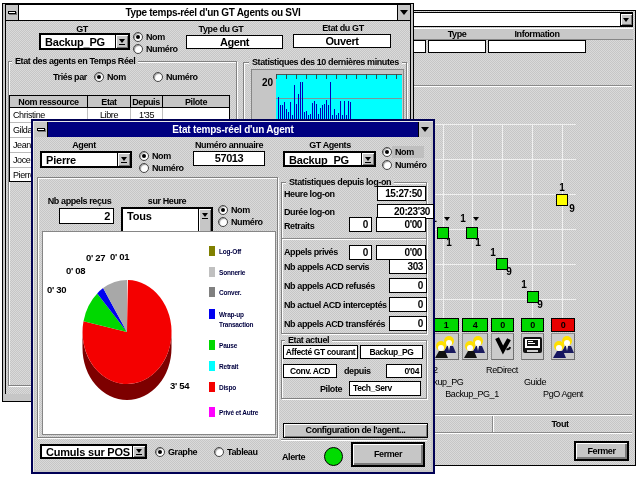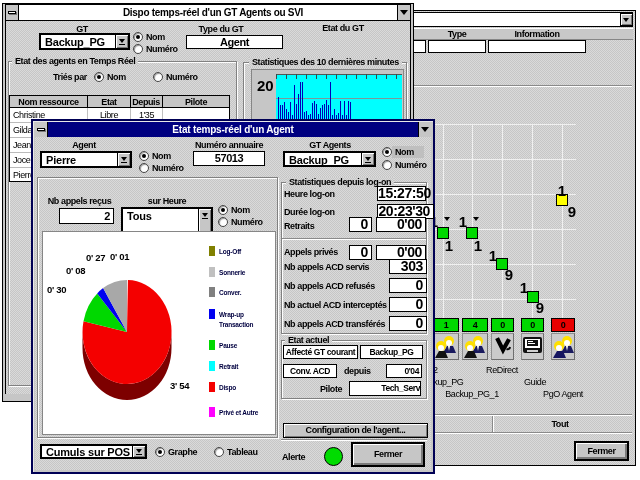--- a/index.html
+++ b/index.html
@@ -1,37 +1,37 @@
 <!DOCTYPE html>
 <html><head><meta charset="utf-8"><style>
 *{margin:0;padding:0;box-sizing:border-box}
 html,body{width:640px;height:480px;overflow:hidden;background:#fff}
 body{font-family:"Liberation Sans",sans-serif;font-weight:bold;font-size:9px;letter-spacing:-0.4px;color:#000}
 .a{position:absolute;white-space:nowrap}
 .c{text-align:center}
 .n{font-weight:normal}
 .dz{background:repeating-conic-gradient(#dadada 0% 25%,#c6c6c6 0% 50%) 0 0/2px 2px}
-.ed{background:#fff;border:1px solid #000;line-height:12px;font-size:14px}
+.ed{background:#fff;border:1px solid #000;line-height:12px;font-size:10px}
 .er{text-align:right;padding-right:3px}
 .cb{background:#fff;border:2px solid #000}
 .ct{position:absolute;left:4px;top:1px;line-height:12px;white-space:nowrap;font-size:11px;letter-spacing:-0.2px}
 .ca{position:absolute;right:0;top:0;bottom:0;width:13px;background:#c6c6c6;border-left:1px solid #000;box-shadow:inset 1px 1px 0 #fff,inset -1px -1px 0 #777}
 .tri{position:absolute;left:3px;top:4px;width:0;height:0;border:3px solid transparent;border-top:4px solid #000}
 .tbr{position:absolute;left:3px;top:9px;width:6px;height:1px;background:#000}
 .rd{position:absolute;width:10px;height:10px;border-radius:50%;background:#fff;border:1px solid #444;box-shadow:inset 1px 1px 1px #999}
 .on::after{content:"";position:absolute;left:2px;top:2px;width:4px;height:4px;border-radius:50%;background:#000}
 .gb{border:1px solid #818181;box-shadow:inset 1px 1px 0 #fdfdfd,1px 1px 0 #fdfdfd}
 .gl{padding:0 3px;white-space:nowrap;line-height:10px}
 .btn{background:#c6c6c6;border:1px solid #000;box-shadow:inset 1px 1px 0 #fff,inset -1px -1px 0 #7b7b7b;text-align:center}
 .btnd{background:#c6c6c6;border:2px solid #000;box-shadow:inset 1px 1px 0 #fff,inset -2px -2px 0 #7b7b7b;text-align:center}
 .wb{background:#fff;border:1px solid #000;text-align:center;line-height:12px;white-space:nowrap;overflow:hidden;font-size:8.5px}
 .gv{height:2px;border-top:1px solid #8a8a8a;border-bottom:1px solid #fff}
 .gr{background:#f0f0f0}
 .sq{border:1px solid #000}
-.num{font-size:15px;letter-spacing:0;text-align:center}
+.num{font-size:10px;letter-spacing:0;text-align:center}
 .lb{font-weight:normal;white-space:nowrap}
 .ic{background:#cbcbcb;border:1px solid #8f8f8f;border-right-color:#6f6f6f;border-bottom-color:#6f6f6f}
 </style></head><body>
 
 <div class="a" style="left:0;top:0;width:640px;height:480px;z-index:1">
 <div class="a dz" style="left:406px;top:10px;width:230px;height:456px;border:1px solid #000"></div>
 <div class="a ed" style="left:409px;top:12px;width:224px;height:15px"></div>
 <div class="a" style="left:620px;top:13px;width:13px;height:13px;background:#c6c6c6;border:1px solid #000;box-shadow:inset 1px 1px 0 #fff,inset -1px -1px 0 #777">
       <i class="tri" style="left:2px;top:4px"></i>
     </div>
@@ -135,21 +135,21 @@
 <div class="a" style="left:492px;top:416px;width:2px;height:16px;border-left:1px solid #8a8a8a;border-right:1px solid #fff"></div>
 <div class="a c" style="left:530px;top:419px;width:60px">Tout</div>
 <div class="a gv" style="left:410px;top:432px;width:222px"></div>
 <div class="a btnd" style="left:574px;top:441px;width:55px;height:20px;line-height:16px">Fermer</div>
 </div>
 
 <div class="a" style="left:0;top:0;width:640px;height:480px;z-index:2">
 <div class="a" style="left:2px;top:3px;width:412px;height:399px;border:1px solid #000;background:#c6c6c6"></div>
 <div class="a" style="left:5px;top:4px;width:406px;height:390px;border:1px solid #000"></div>
 <div class="a" style="left:6px;top:5px;width:404px;height:16px;background:#fff;border-bottom:1px solid #000"></div>
-<div class="a c" style="left:16px;top:5px;width:394px;height:15px;line-height:15px;font-size:10px;letter-spacing:-0.3px">Dispo temps-réel d'un GT Agents ou SVI</div>
+<div class="a c" style="left:16px;top:5px;width:394px;height:15px;line-height:15px;font-size:10px;letter-spacing:-0.3px">Type temps-réel d'un GT Agents ou SVI</div>
 <div class="a" style="left:6px;top:5px;width:13px;height:15px;background:#c6c6c6;border-right:1px solid #000">
       <span class="a" style="left:2px;top:6px;width:8px;height:3px;background:#fff;border:1px solid #000;box-shadow:1px 1px 0 #777"></span>
     </div>
 <div class="a" style="left:397px;top:5px;width:13px;height:15px;background:#c6c6c6;border-left:1px solid #000">
       <i class="a" style="left:2px;top:5px;width:0;height:0;border:4px solid transparent;border-top:5px solid #000"></i>
     </div>
 <div class="a dz" style="left:6px;top:21px;width:404px;height:373px"></div>
 <div class="a c" style="left:52px;top:24px;width:60px;height:10px;line-height:10px">GT</div>
 <div class="a cb" style="left:39px;top:33px;width:91px;height:17px">
       <span class="ct">Backup_PG</span>
@@ -158,20 +158,21 @@
         <i class="tbr"></i>
       </span>
     </div>
 <span class="a rd on" style="left:133px;top:32px"></span>
     <div class="a" style="left:146px;top:32px">Nom</div>
 <span class="a rd" style="left:133px;top:44px"></span>
     <div class="a" style="left:146px;top:44px">Numéro</div>
 <div class="a c" style="left:173px;top:24px;width:96px;height:10px;line-height:10px">Type du GT</div>
 <div class="a ed c" style="left:186px;top:35px;width:97px;height:14px;font-size:11px">Agent</div>
 <div class="a c" style="left:295px;top:23px;width:96px;height:10px;line-height:10px">Etat du GT</div>
+<div class="a ed c" style="left:293px;top:34px;width:98px;height:14px;font-size:11px">Ouvert</div>
 <div class="a gb" style="left:8px;top:61px;width:229px;height:325px"></div>
 <div class="a dz gl" style="left:12px;top:56px">Etat des agents en Temps Réel</div>
 <div class="a" style="left:53px;top:72px">Triés par</div>
 <span class="a rd on" style="left:94px;top:72px"></span>
     <div class="a" style="left:107px;top:72px">Nom</div>
 <span class="a rd" style="left:153px;top:72px"></span>
     <div class="a" style="left:166px;top:72px">Numéro</div>
 <div class="a" style="left:9px;top:95px;width:221px;height:87px;border:1px solid #000;background:#fff"></div>
 <div class="a" style="left:10px;top:96px;width:219px;height:12px;background:#c6c6c6;border-bottom:1px solid #000"></div>
 <div class="a c" style="left:10px;top:97px;width:77px;line-height:10px">Nom ressource</div>
@@ -329,19 +330,19 @@
 <div class="a" style="left:284px;top:319px">Nb appels ACD transférés</div>
 <div class="a ed er" style="left:389px;top:316px;width:38px;height:15px;line-height:13px">0</div>
 <div class="a gb" style="left:281px;top:340px;width:146px;height:59px"></div>
 <div class="a dz gl" style="left:285px;top:335px">Etat actuel</div>
 <div class="a wb" style="left:283px;top:345px;width:75px;height:14px">Affecté GT courant</div>
 <div class="a wb" style="left:360px;top:345px;width:63px;height:14px">Backup_PG</div>
 <div class="a wb" style="left:283px;top:364px;width:54px;height:14px">Conv. ACD</div>
 <div class="a" style="left:344px;top:366px">depuis</div>
 <div class="a wb" style="left:386px;top:364px;width:36px;height:14px;text-align:right;padding-right:2px">0'04</div>
 <div class="a" style="left:320px;top:384px">Pilote</div>
-<div class="a wb" style="left:349px;top:381px;width:72px;height:15px;text-align:right;padding-left:3px;line-height:13px">Tech_Serv</div>
+<div class="a wb" style="left:349px;top:381px;width:72px;height:15px;text-align:left;padding-left:3px;line-height:13px">Tech_Serv</div>
 <div class="a btn" style="left:283px;top:423px;width:145px;height:15px;line-height:13px">Configuration de l'agent...</div>
 <div class="a gv" style="left:281px;top:439px;width:146px"></div>
 <div class="a" style="left:282px;top:452px">Alerte</div>
 <div class="a" style="left:324px;top:447px;width:19px;height:19px;border-radius:50%;background:#00dc00;border:1px solid #000"></div>
 <div class="a btnd" style="left:351px;top:442px;width:74px;height:25px;line-height:20px">Fermer</div>
 </div>
 
 </body></html>

